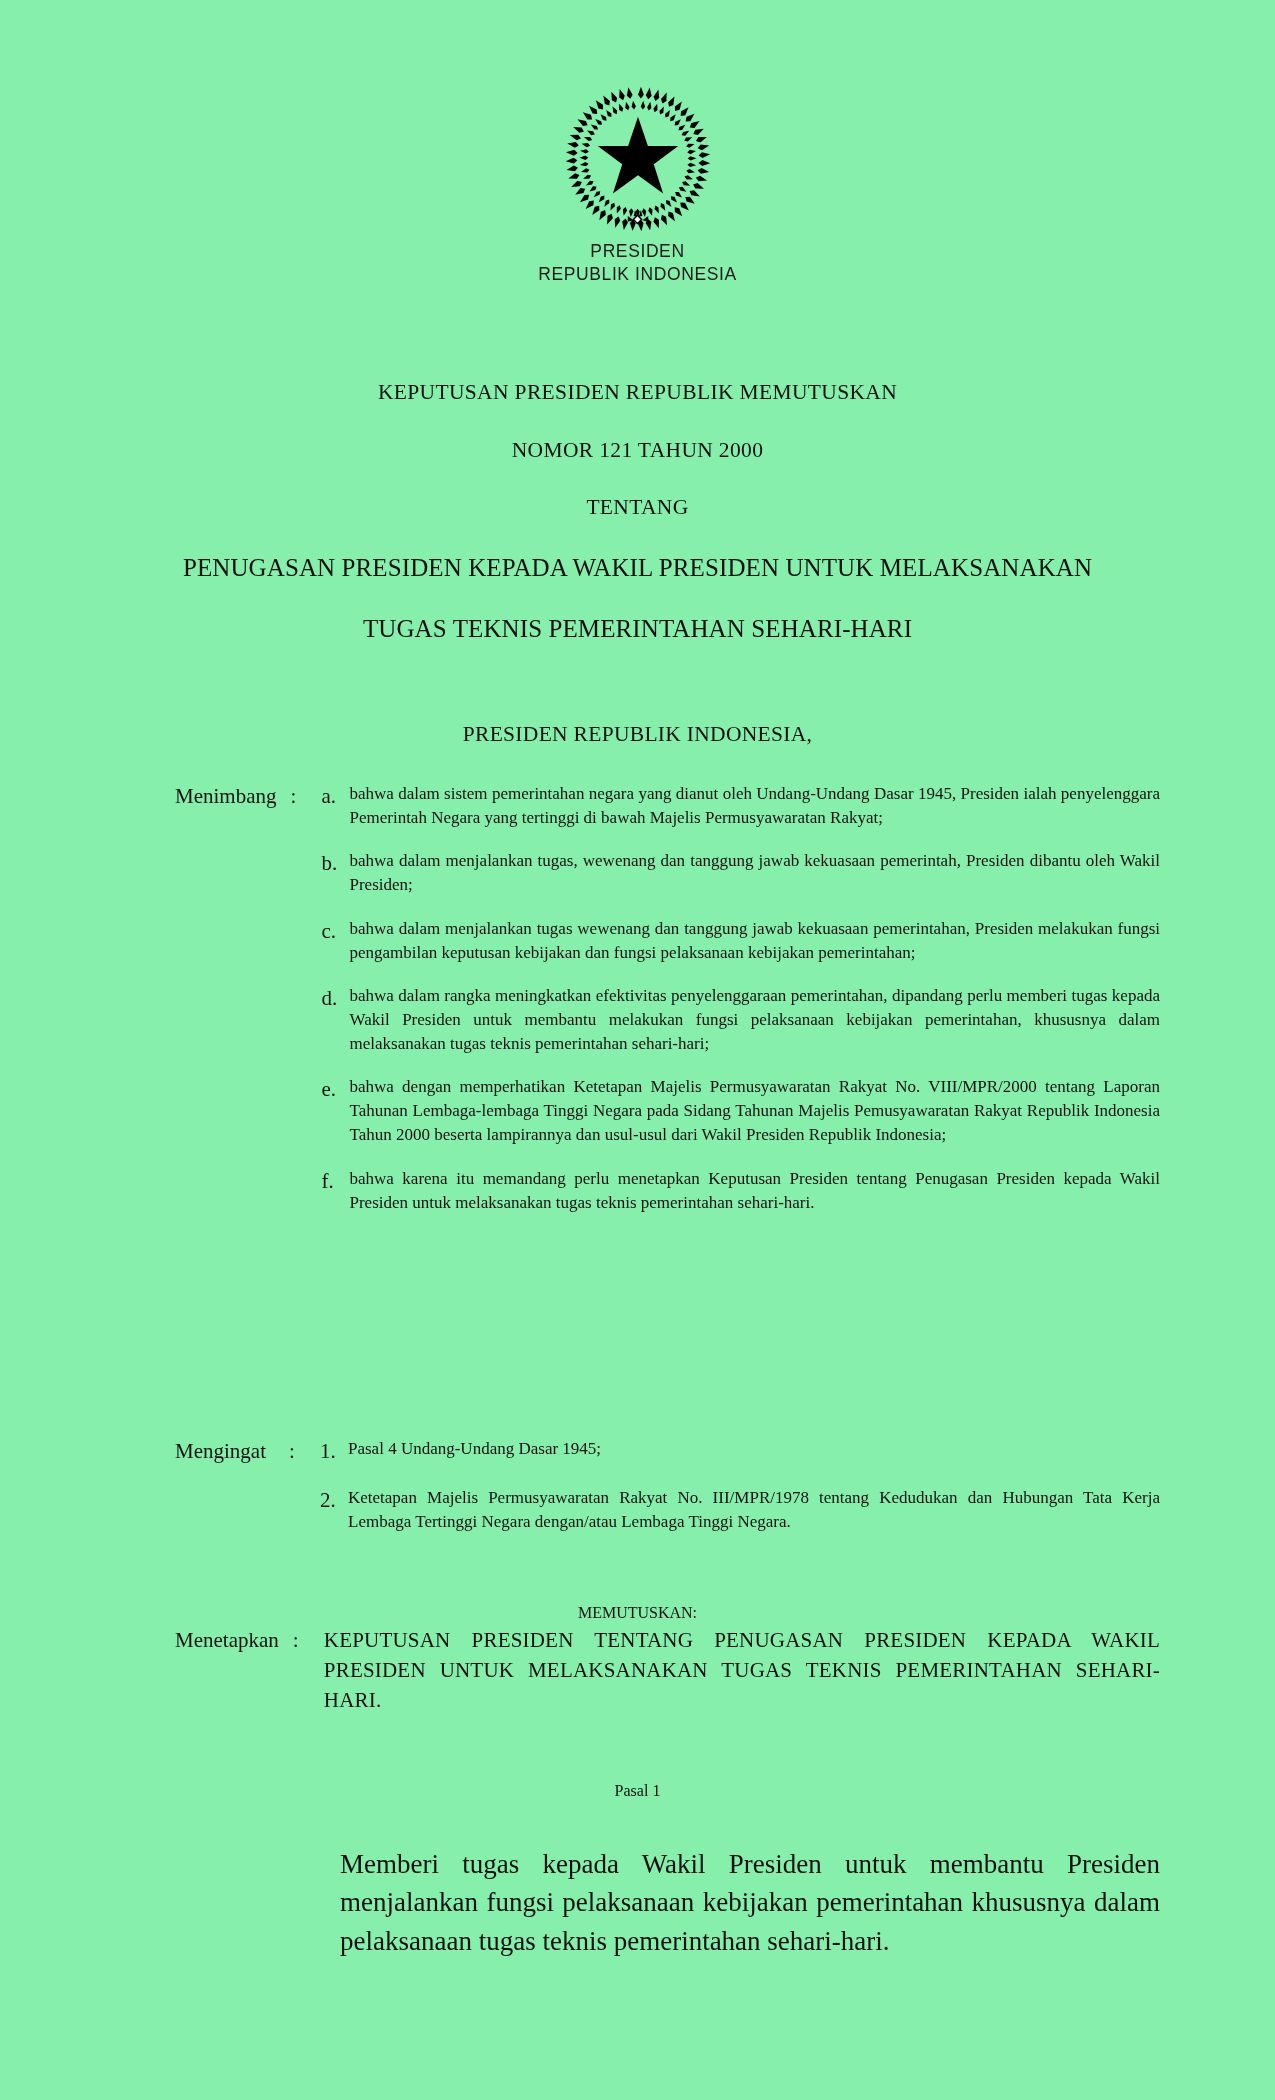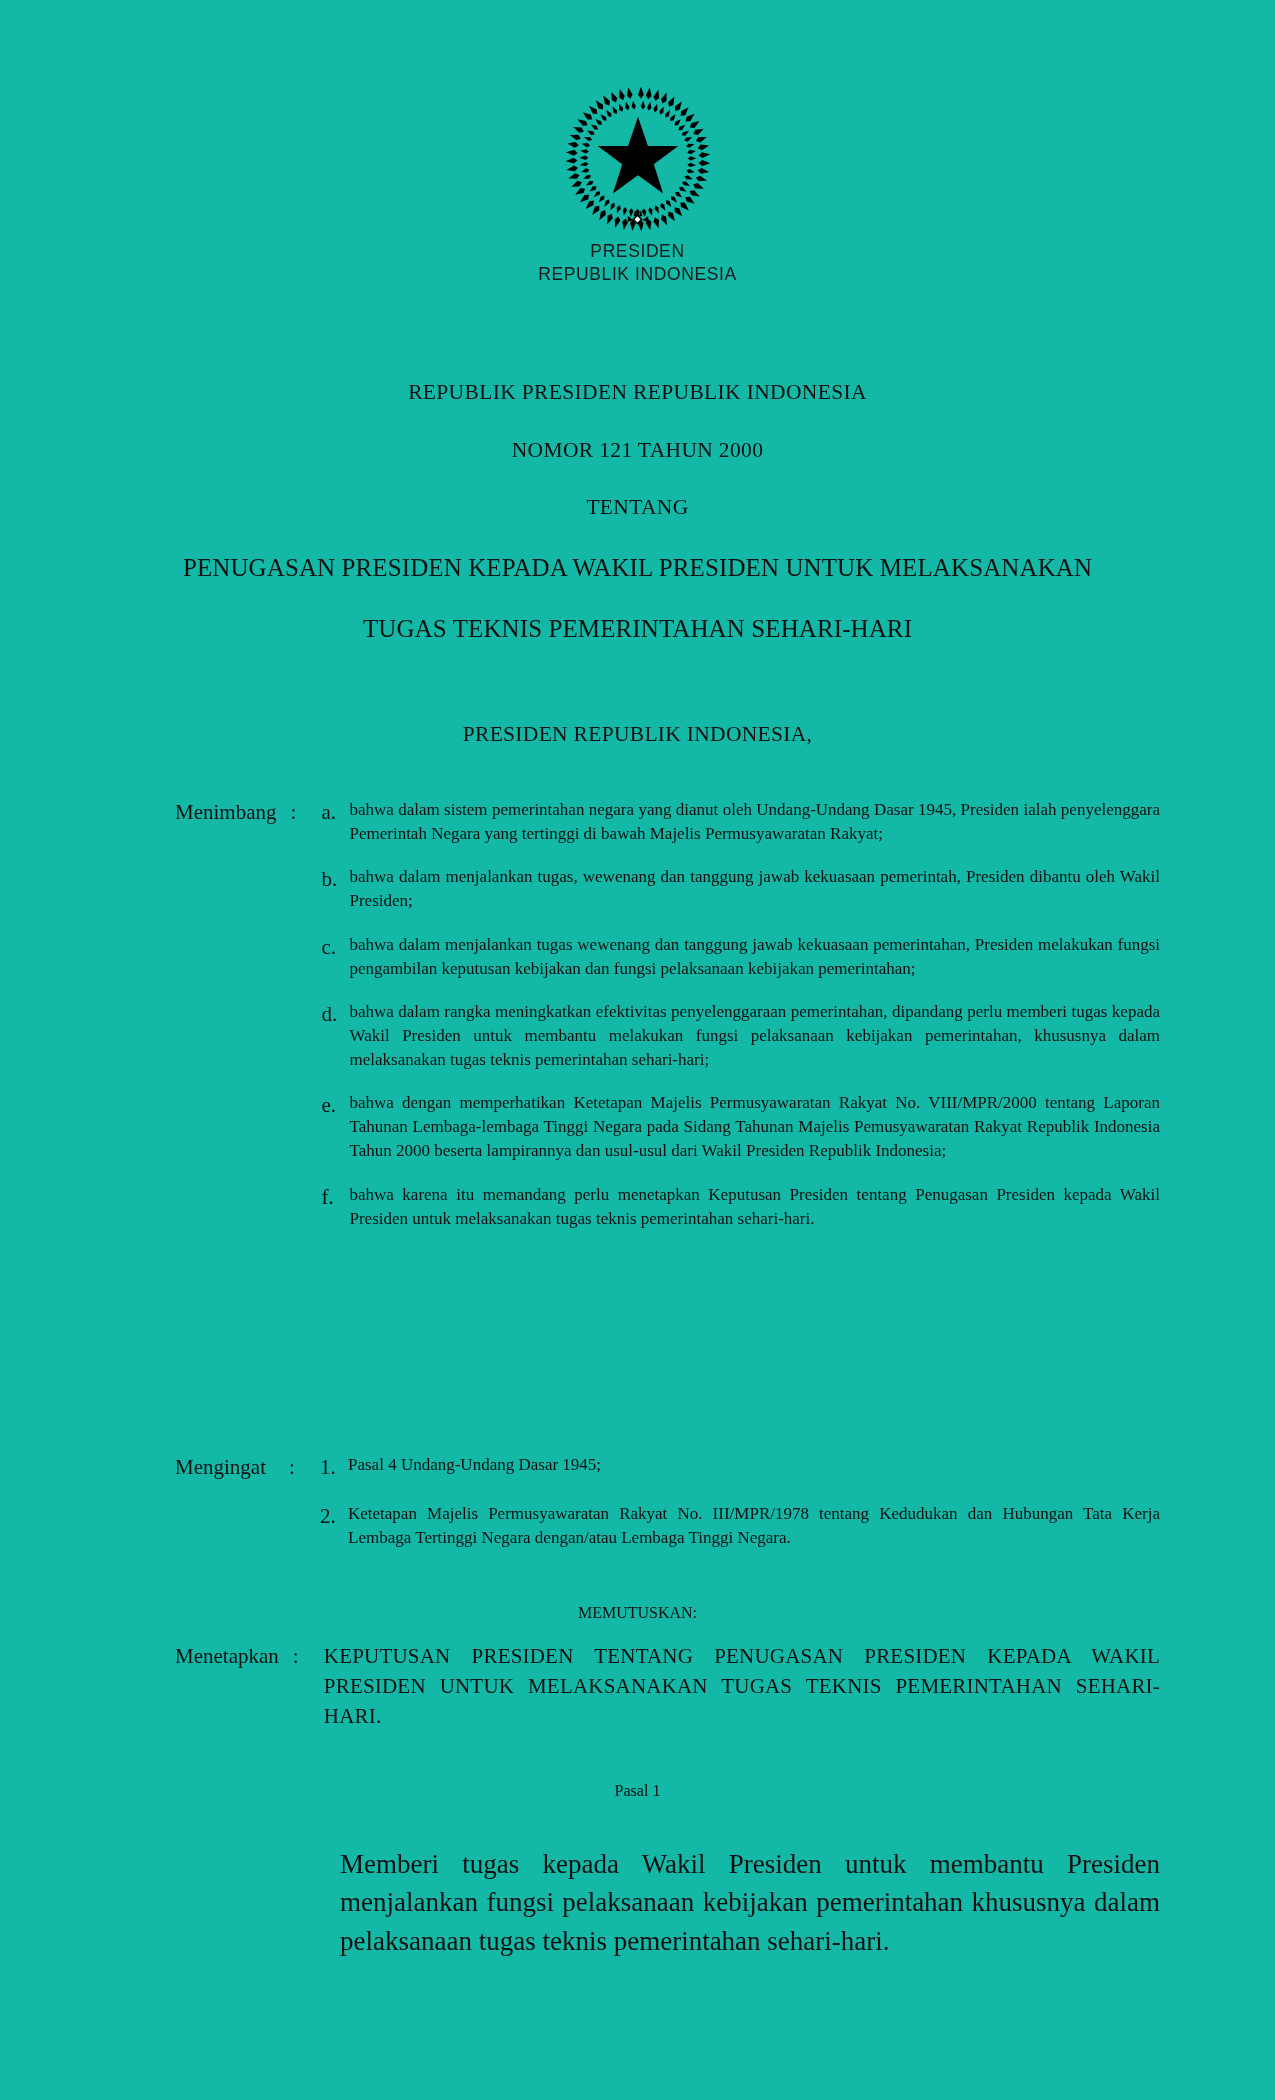--- a/index.html
+++ b/index.html
@@ -10,21 +10,21 @@
   }
   body {
     font-family: "Liberation Serif", "DejaVu Serif", serif;
     color: #111111;
   }
   .page {
     position: relative;
     width: 1275px;
     height: 2100px;
     margin: 0 auto;
-    background: #14b8a6;
+    background: #86efac;
     overflow: hidden;
     box-sizing: border-box;
   }
 
   
   .emblem-block {
     position: absolute;
     left: 0;
     right: 0;
     top: 86px;
@@ -75,21 +75,20 @@
 
   
   .section {
     position: absolute;
     left: 175px;
     right: 115px;
   }
   .row {
     display: flex;
     align-items: flex-start;
-    margin-top: 16px;
   }
   .label-cell {
     flex: 0 0 100px;
     font-size: 21px;
     line-height: 1.42;
     white-space: nowrap;
   }
   .colon-cell {
     flex: 0 0 45px;
     font-size: 21px;
@@ -495,21 +494,21 @@
       </g>
     </svg>
 
     <div class="emblem-caption">
       <div>PRESIDEN</div>
       <div>REPUBLIK INDONESIA</div>
     </div>
   </div>
 
   <div class="titles">
-    <div class="title-line">REPUBLIK PRESIDEN REPUBLIK INDONESIA</div>
+    <div class="title-line">KEPUTUSAN PRESIDEN REPUBLIK MEMUTUSKAN</div>
     <div class="title-line">NOMOR 121 TAHUN 2000</div>
     <div class="title-line">TENTANG</div>
     <div class="title-line wide">PENUGASAN PRESIDEN KEPADA WAKIL PRESIDEN UNTUK MELAKSANAKAN</div>
     <div class="title-line wide">TUGAS TEKNIS PEMERINTAHAN SEHARI-HARI</div>
   </div>
 
   <div class="opening">PRESIDEN REPUBLIK INDONESIA,</div>
 
   <div class="section" style="top: 782px;">
     <div class="row">

